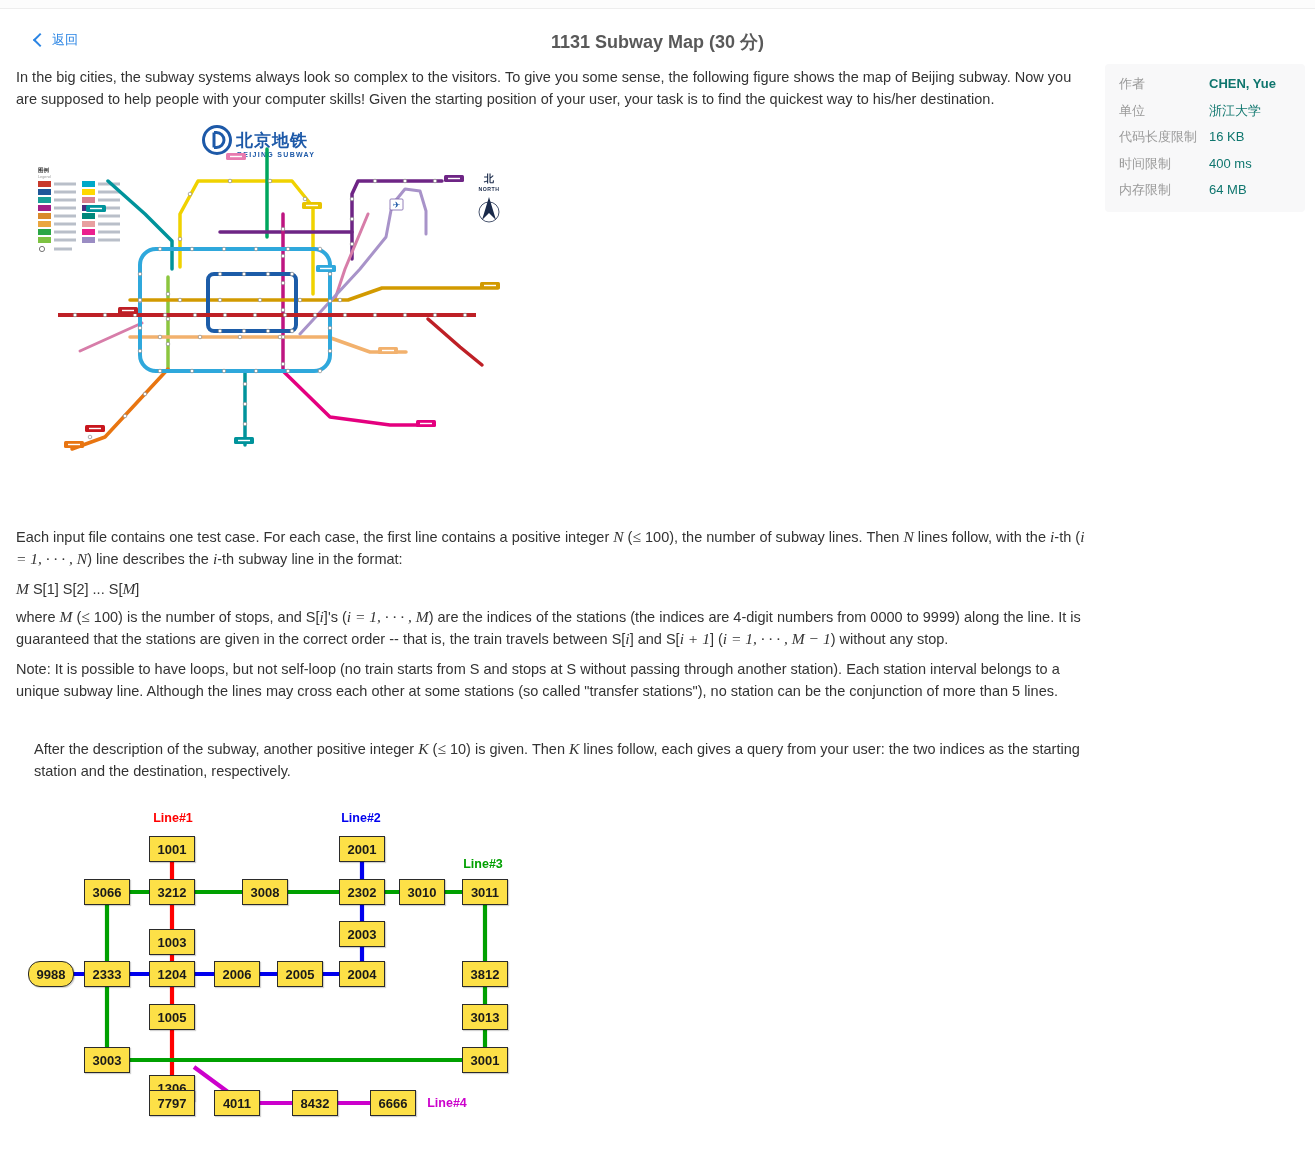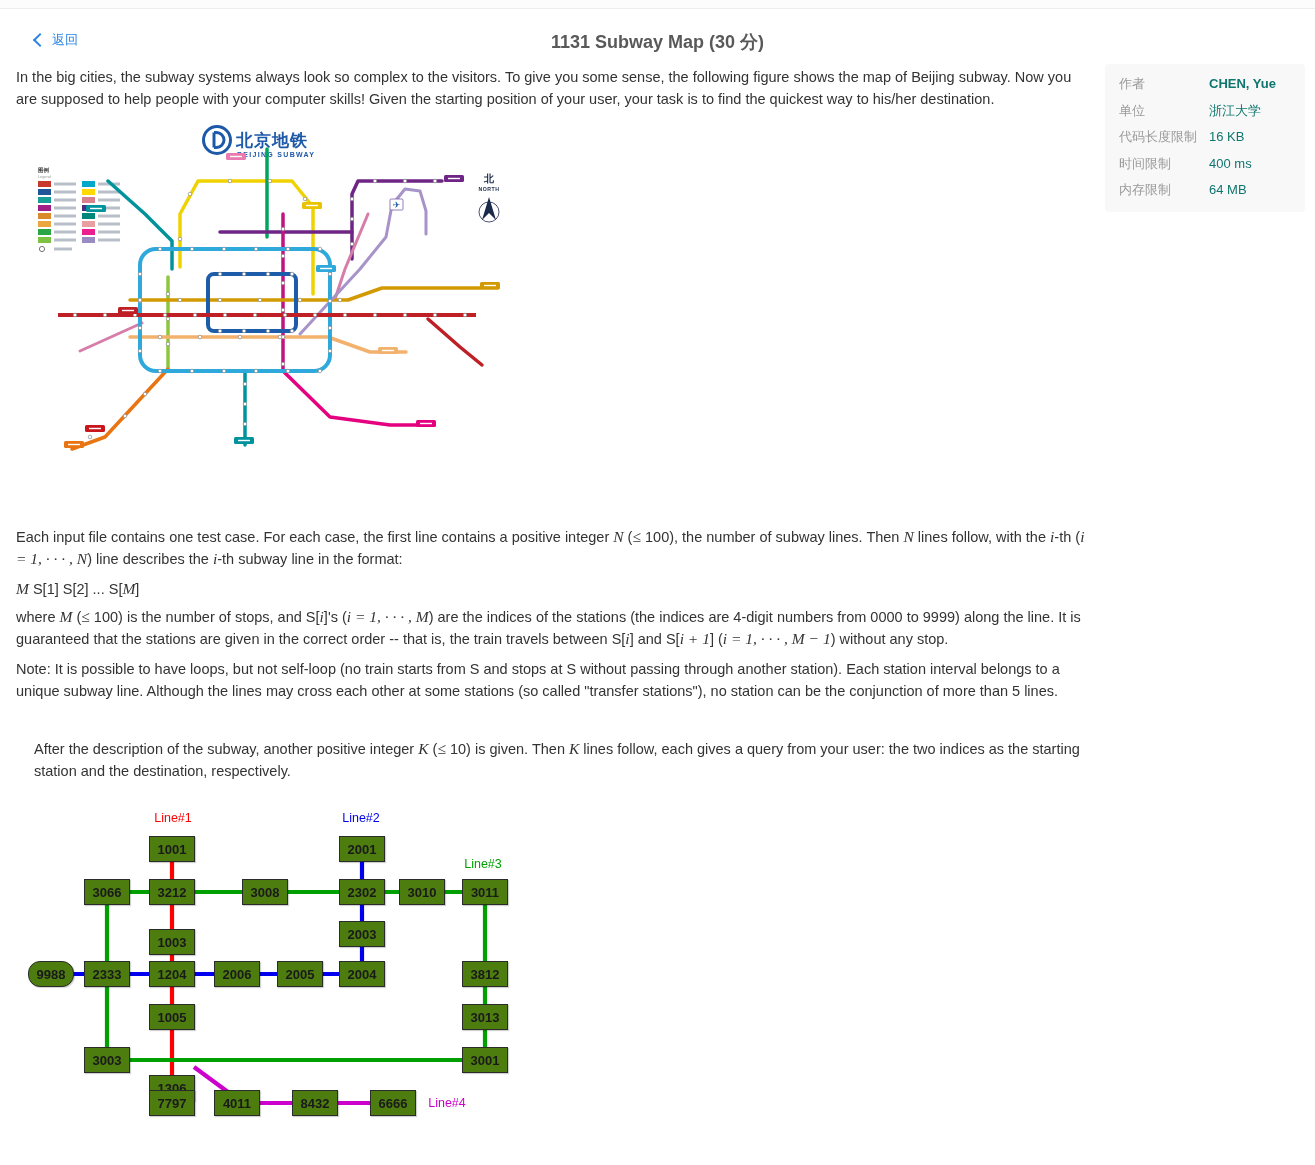--- a/index.html
+++ b/index.html
@@ -13,24 +13,24 @@
   .info-row{display:flex;margin-bottom:12.5px;font-size:13px;line-height:14px;}
   .info-label{width:90px;flex:none;color:#9a9a9a;}
   .info-value{color:#0f766e;}
   .info-value.bold{font-weight:700;}
   .para{position:absolute;font-size:14.5px;line-height:22px;color:#333;}
   .math{font-family:"Liberation Serif","DejaVu Serif",serif;font-style:italic;font-size:15.5px;}
   .h2{position:absolute;font-size:27px;font-weight:400;color:#3d3d3d;}
   .bmap{position:absolute;left:30px;top:118px;width:478px;height:338px;}
   .sample-figure{position:absolute;left:16px;top:805px;width:505px;height:318px;}
   .sample-figure svg{position:absolute;left:0;top:0;}
-  .station{position:absolute;width:46px;height:26px;box-sizing:border-box;border:1px solid #2b2b2b;background:#4d7c0f;
+  .station{position:absolute;width:46px;height:26px;box-sizing:border-box;border:1px solid #2b2b2b;background:#fde047;
            font-size:13px;font-weight:700;color:#1a1a1a;display:flex;align-items:center;justify-content:center;
            box-shadow:1px 1px 1px rgba(0,0,0,.18);}
-  .line-label{position:absolute;font-size:12.5px;font-weight:400;transform:translate(-50%,-50%);white-space:nowrap;}
+  .line-label{position:absolute;font-size:12.5px;font-weight:700;transform:translate(-50%,-50%);white-space:nowrap;}
 </style>
 </head>
 <body>
 
 <div class="page">
   <div class="top-strip"></div>
 
   <a class="back">
     <span class="chev"></span>
     <span>返回</span>

